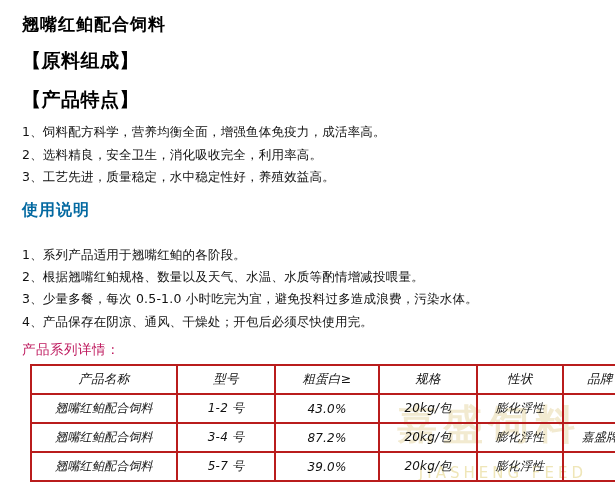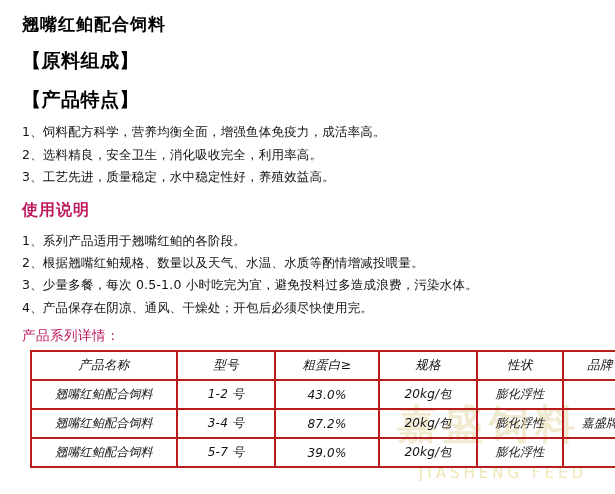--- a/index.html
+++ b/index.html
@@ -33,22 +33,22 @@
   .section-head {
     font-size: 19px;
     font-weight: bold;
     color: #000;
     margin: 0 0 9px 0;
     letter-spacing: 0.5px;
   }
   .section-head-lg {
     font-size: 16px;
     font-weight: bold;
-    color: #be185d;
-    margin: 0 0 10px 0;
+    color: #0369a1;
+    margin: 0 0 24px 0;
     letter-spacing: 1px;
   }
   .body-line {
     font-size: 12.5px;
     line-height: 1.55;
     color: #111;
     margin: 0 0 3px 0;
     letter-spacing: 0.2px;
   }
   .block {

